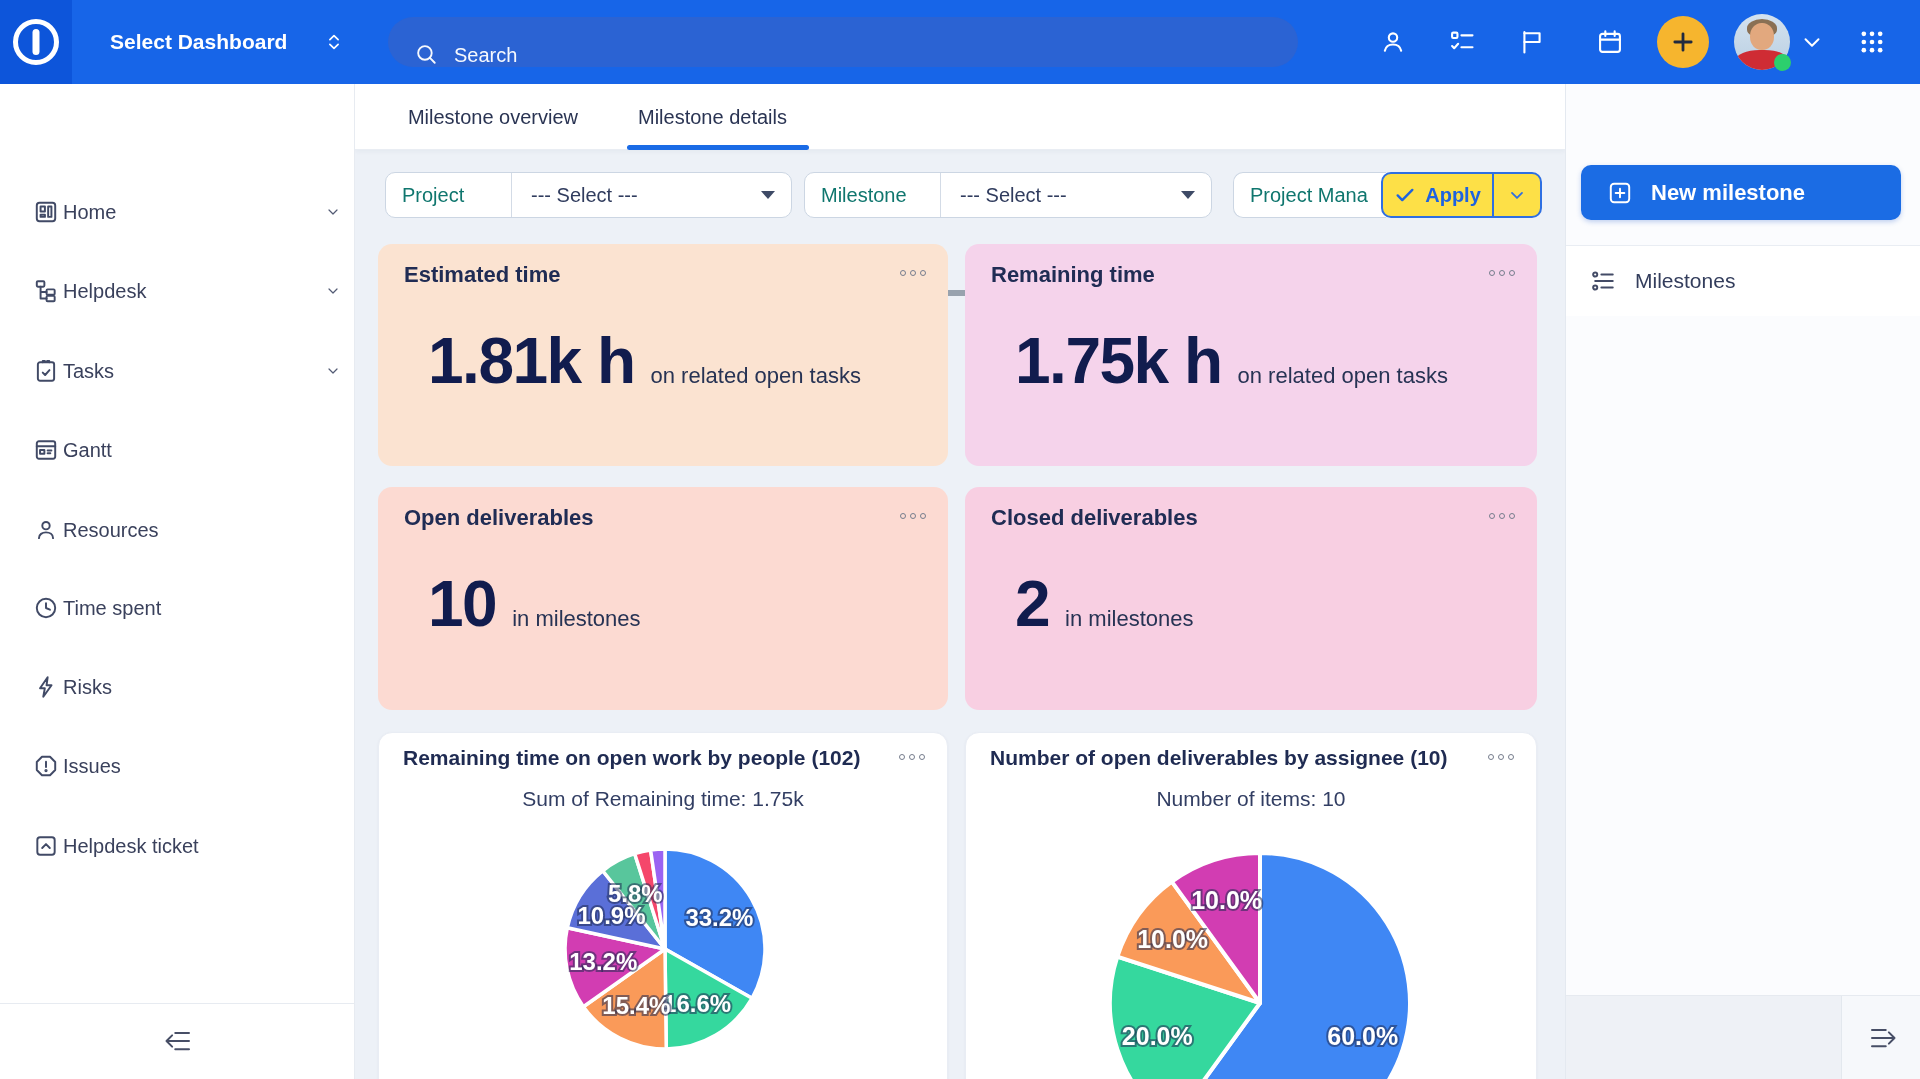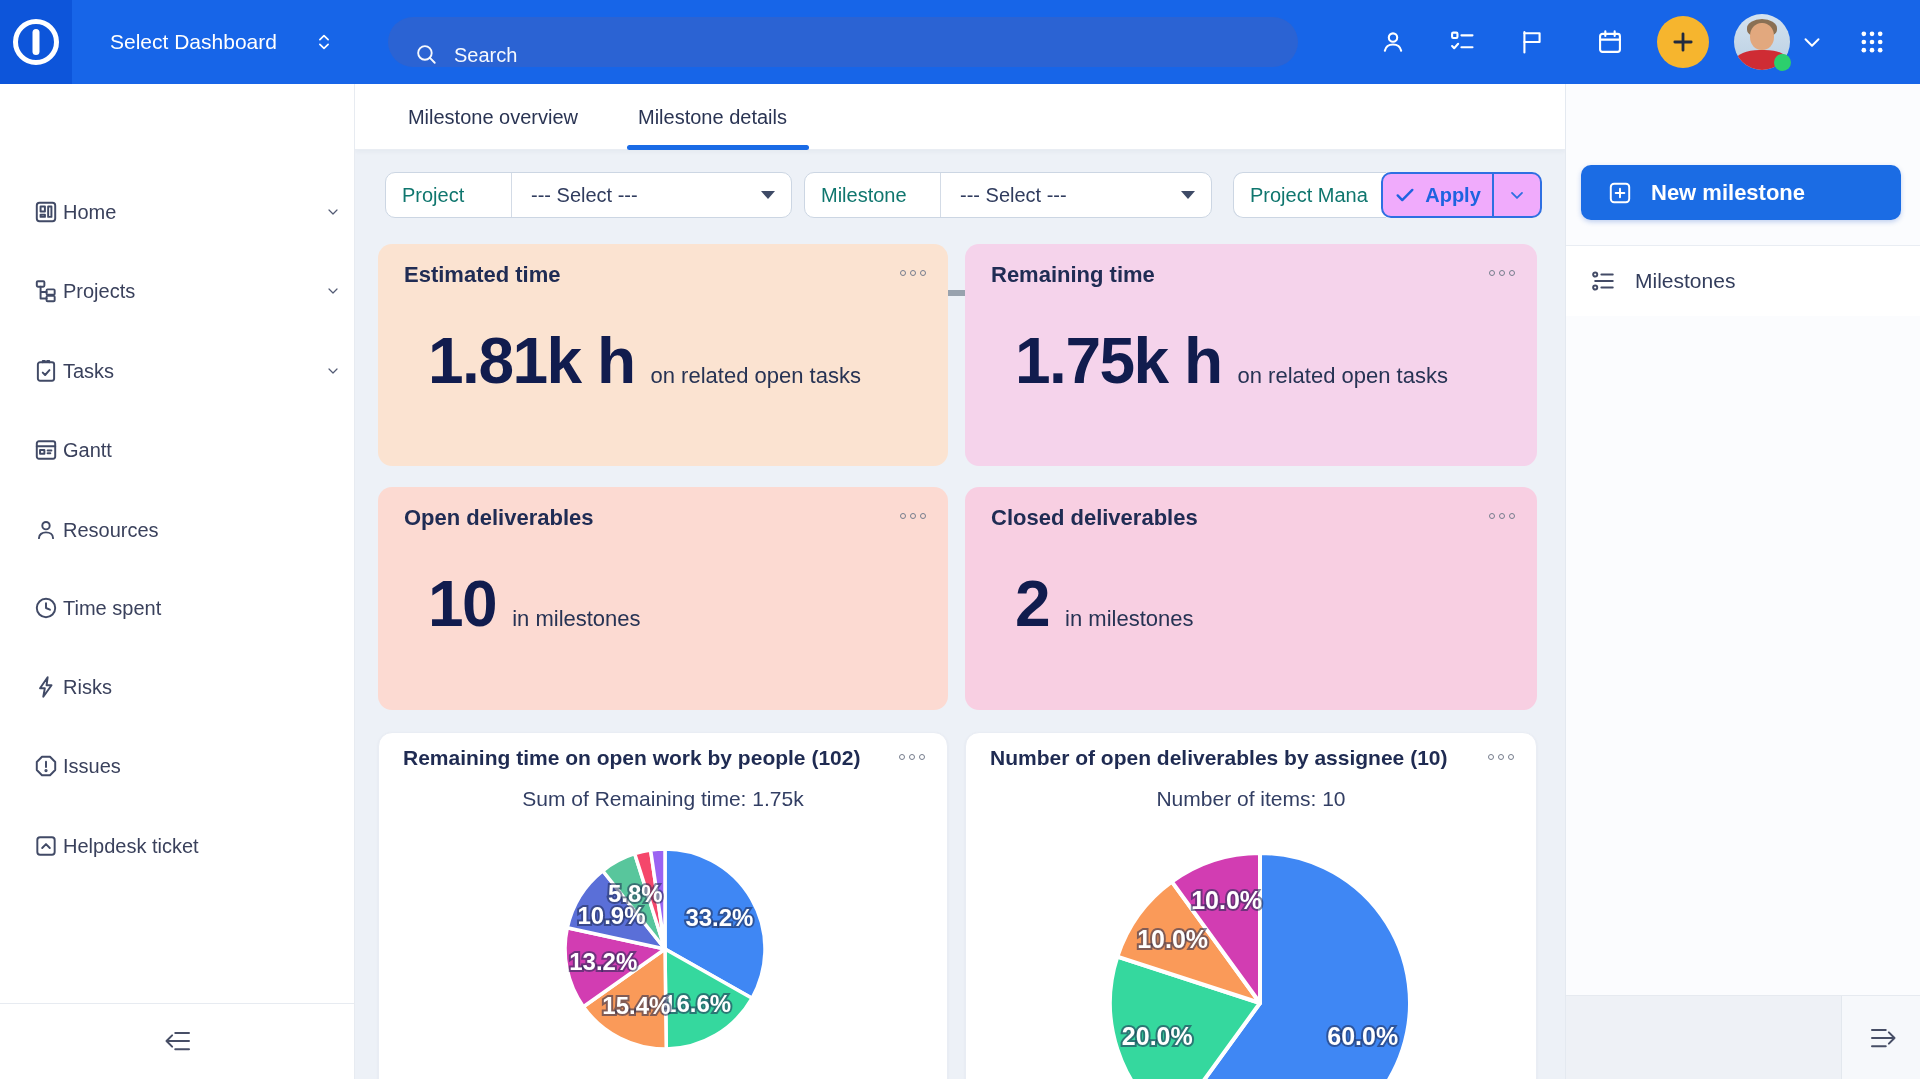--- a/index.html
+++ b/index.html
@@ -4,21 +4,21 @@
 <style>
   * { margin:0; padding:0; box-sizing:border-box; }
   html,body { width:1920px; height:1079px; overflow:hidden; background:#edf1f7;
               font-family:"Liberation Sans", sans-serif; }
 
   
   .topbar { position:absolute; left:0; top:0; width:1920px; height:84px; background:#1765e8; z-index:10; }
   .logo-tile { position:absolute; left:0; top:0; width:72px; height:84px; background:#0d55da;
                display:flex; align-items:center; justify-content:center; cursor:pointer; }
   .dash-select { position:absolute; left:110px; top:0; height:84px; display:flex; align-items:center;
-                 gap:36px; color:#fff; font-size:21px; font-weight:400; cursor:pointer; }
+                 gap:36px; color:#fff; font-size:21px; font-weight:700; cursor:pointer; }
   .searchbar { position:absolute; left:388px; top:17px; width:910px; height:50px; background:#2b63d3;
                border-radius:26px; display:flex; align-items:flex-end; padding-left:26px; gap:15px;
                color:rgba(255,255,255,.96); font-size:20px; cursor:text; }
   .ti { position:absolute; top:50%; transform:translateY(-50%); color:#fff; cursor:pointer; }
   .add-btn { position:absolute; left:1657px; top:16px; width:52px; height:52px; border-radius:50%;
              background:#f6b52e; display:flex; align-items:center; justify-content:center;
              color:#20293f; cursor:pointer; }
   .avatar { position:absolute; left:1734px; top:14px; width:56px; height:56px; border-radius:50%;
             overflow:hidden; background:linear-gradient(#d4e2ef,#b9cfe2); cursor:pointer; }
   .avatar .hair { position:absolute; left:13px; top:5px; width:30px; height:18px; border-radius:50% 50% 40% 40%; background:#8a7054; }
@@ -47,21 +47,21 @@
                    background:#1a6be6; border-radius:3px; }
 
   .filters { position:absolute; left:0; top:66px; width:1210px; height:160px; }
   .fgroup { position:absolute; top:22px; height:46px; background:#fff; border:1px solid #ccd6e3;
             border-radius:10px; display:flex; align-items:center; }
   .fg-label { font-size:20px; color:#0f766e; padding-left:16px; white-space:nowrap; }
   .fg-div { position:absolute; top:0; width:1px; height:44px; background:#d3dbe6; }
   .fg-value { font-size:20px; color:#303c5e; white-space:nowrap; }
   .caret { position:absolute; right:16px; width:0; height:0; border-left:7px solid transparent;
            border-right:7px solid transparent; border-top:8px solid #3e4a66; cursor:pointer; }
-  .apply { position:absolute; left:1026px; top:22px; width:161px; height:46px; background:#f0abfc;
+  .apply { position:absolute; left:1026px; top:22px; width:161px; height:46px; background:#fde047;
            border:2px solid #2e6fe2; border-radius:10px; display:flex; z-index:2; cursor:pointer; }
   .apply-main { flex:1; display:flex; align-items:center; justify-content:center; gap:9px;
                 color:#1e63e0; font-weight:700; font-size:20px; border-right:2px solid #2e6fe2; }
   .apply-caret { width:46px; display:flex; align-items:center; justify-content:center; color:#2e6fe2; }
   .scroll-thumb { position:absolute; left:25px; top:140px; width:771px; height:6px;
                   background:#98a2ae; border-radius:3px; cursor:grab; }
 
   
   .kpi { position:absolute; border-radius:14px; }
   .kpi-estimated { left:23px;  top:160px; width:570px; height:222px; background:#fbe3d1; }
@@ -202,21 +202,21 @@
         </svg>
     </div>
 
     <div class="side-item" style="top:185px">
       <svg class="icon" width="26" height="26" viewBox="0 0 24 24">
         <rect x="3.5" y="3" width="7" height="5" rx="1"></rect>
           <path d="M7 8v11h5.5M7 13h5.5"></path>
         <rect x="12.5" y="10.5" width="7.5" height="5" rx="1"></rect>
           <rect x="12.5" y="16.5" width="7.5" height="5" rx="1"></rect>
       </svg>
-      <span>Projects</span>
+      <span>Helpdesk</span>
       <svg class="icon chev" width="16" height="16" viewBox="0 0 24 24">
           <path d="M6 9l6 6 6-6"></path>
         </svg>
     </div>
 
     <div class="side-item" style="top:265px">
       <svg class="icon" width="26" height="26" viewBox="0 0 24 24">
         <rect x="4.5" y="4" width="15" height="17" rx="2"></rect>
           <path d="M9 4V2.8h2v1h2v-1h2V4"></path>
         <path d="M9 13.5l2.2 2.2 4-4.5"></path>

